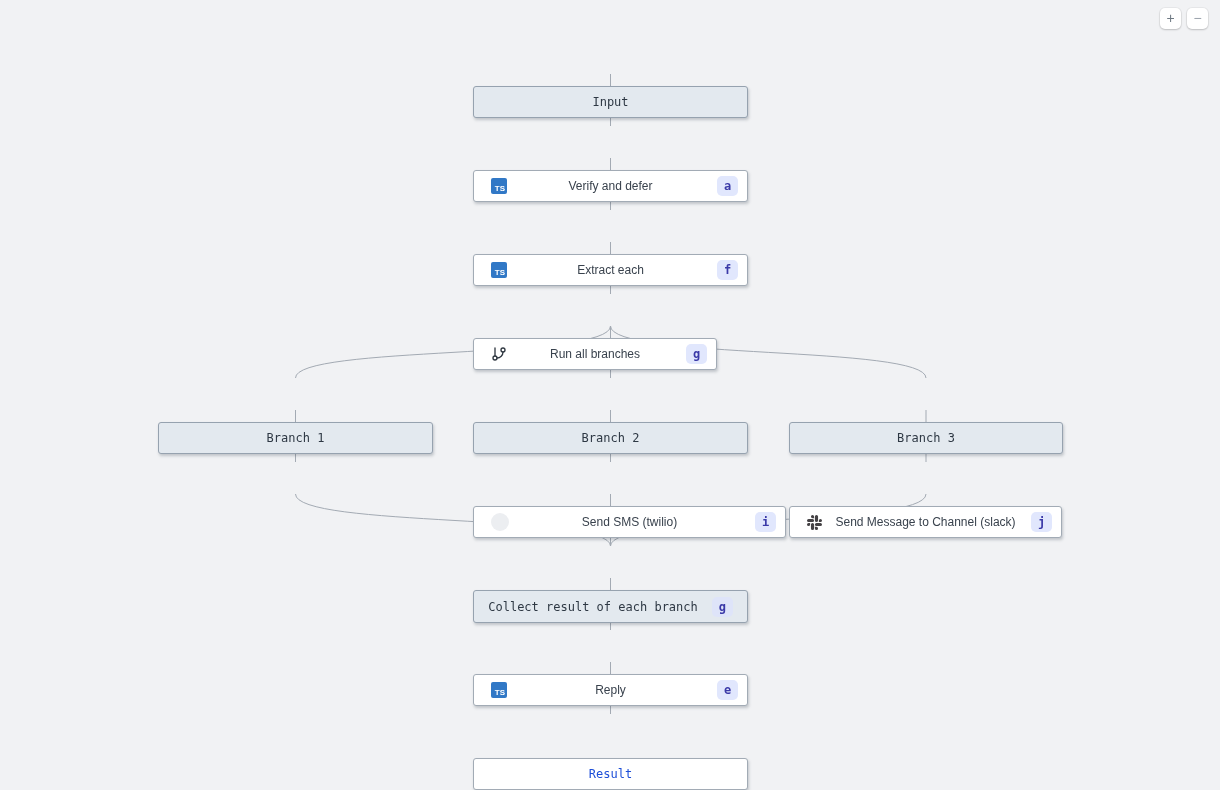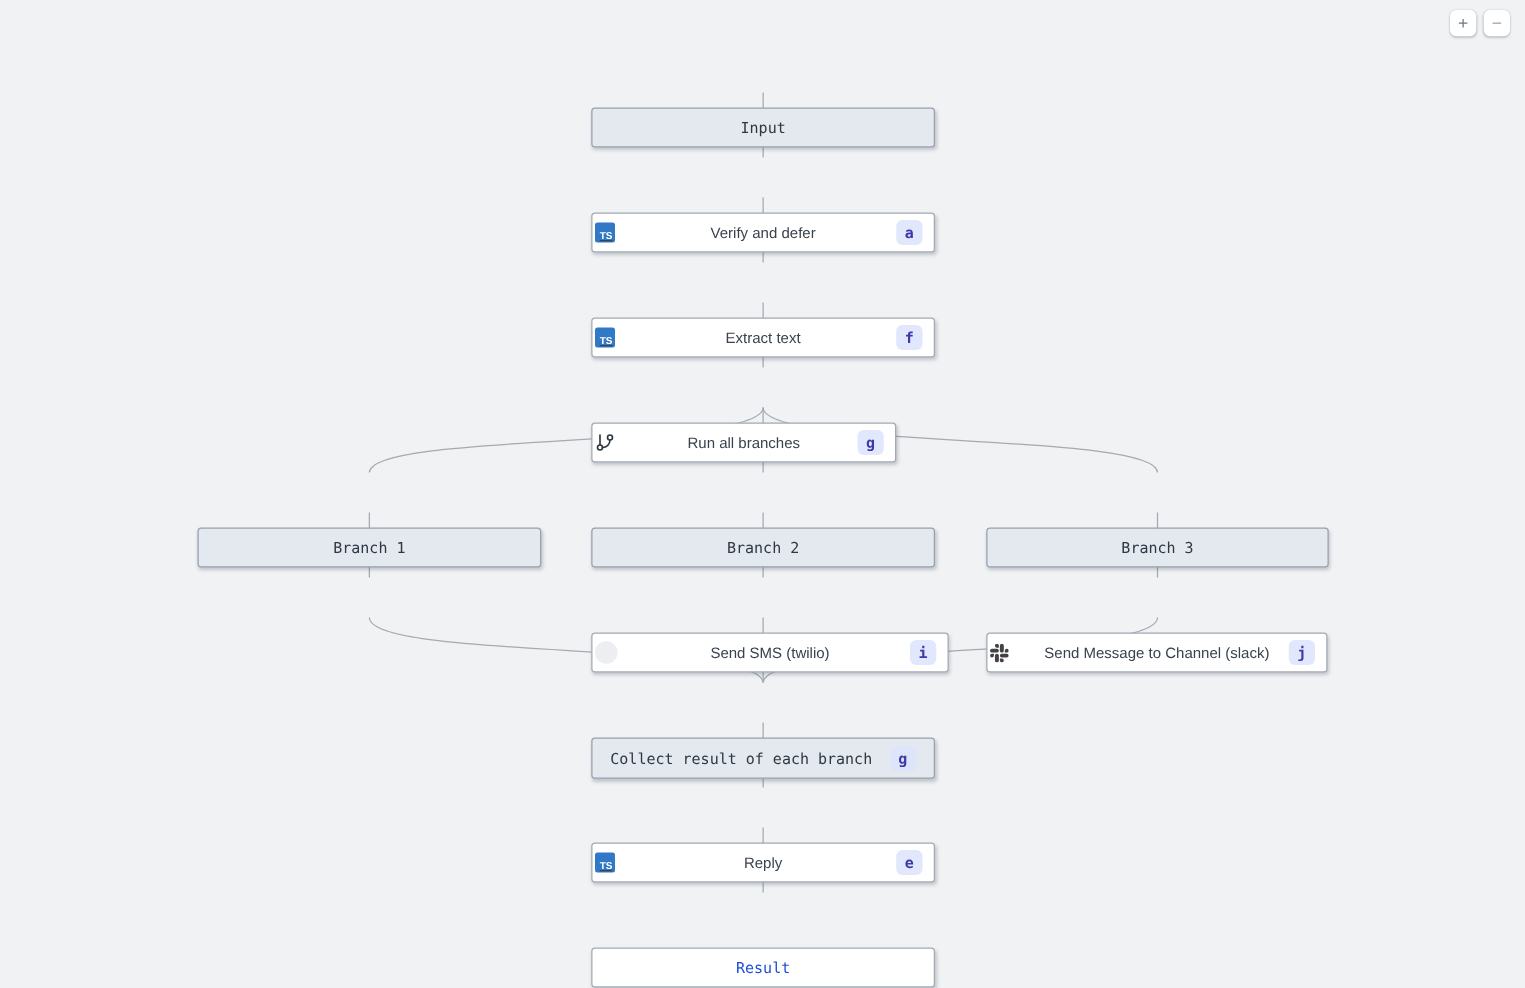--- a/index.html
+++ b/index.html
@@ -26,21 +26,21 @@
     background:#ffffff;border:1px solid #a2abb5;
     box-shadow:1px 2px 3px rgba(70,80,95,.28);
     font-size:12px;color:#39424d;
   }
   .node.output{
     background:#ffffff;border:1px solid #a2abb5;
     box-shadow:1px 2px 3px rgba(70,80,95,.28);
     font-family:"DejaVu Sans Mono","Liberation Mono",monospace;
     font-size:12px;color:#1d4ed8;
   }
-  .node .icon{position:absolute;left:2px;display:flex;align-items:flex-end;text-decoration:underline;}
+  .node .icon{position:absolute;left:17px;display:flex;align-items:flex-end;}
   .ts-box{
     width:16px;height:16px;background:#3178c6;border-radius:2px;
     color:#fff;font-size:8px;font-weight:700;
     display:flex;align-items:flex-end;justify-content:flex-end;
     padding:0 2px 1px 0;box-sizing:border-box;
     font-family:"Liberation Sans",sans-serif;font-style:normal;
   }
   .faded-logo{width:18px;height:18px;border-radius:50%;background:#eceef1;}
   .badge{
     position:absolute;right:9px;min-width:21px;height:20px;border-radius:5px;
@@ -91,21 +91,21 @@
         <i class="ts-box">TS</i>
       </span>
     <span class="label">Verify and defer</span>
     <span class="badge">a</span>
   </div>
 
   <div class="node task" style="left:473px;top:210px;width:275px">
     <span class="icon">
         <i class="ts-box">TS</i>
       </span>
-    <span class="label">Extract text</span>
+    <span class="label">Extract each</span>
     <span class="badge">f</span>
   </div>
 
   <div class="node task" style="left:473px;top:294px;width:244px">
     <span class="icon">
       <svg width="16" height="16" viewBox="0 0 24 24" fill="none" stroke="#2f3740" stroke-width="2" stroke-linecap="round" stroke-linejoin="round">
         <line x1="6" y1="3" x2="6" y2="15"></line>
           <circle cx="18" cy="6" r="3"></circle>
           <circle cx="6" cy="18" r="3"></circle>
           <path d="M18 9a9 9 0 0 1-9 9"></path>
@@ -119,21 +119,21 @@
     <span class="label">Branch 1</span>
   </div>
   <div class="node header" style="left:473px;top:378px;width:275px">
     <span class="label">Branch 2</span>
   </div>
   <div class="node header" style="left:789px;top:378px;width:274px">
     <span class="label">Branch 3</span>
   </div>
 
 
-  <div class="node task" style="left:473px;top:462px;width:286px">
+  <div class="node task" style="left:473px;top:462px;width:313px">
     <span class="icon">
         <i class="faded-logo"></i>
       </span>
     <span class="label">Send SMS (twilio)</span>
     <span class="badge">i</span>
   </div>
 
   <div class="node task" style="left:789px;top:462px;width:273px">
     <span class="icon">
       <svg width="15" height="15" viewBox="0 0 24 24" fill="#454245">

